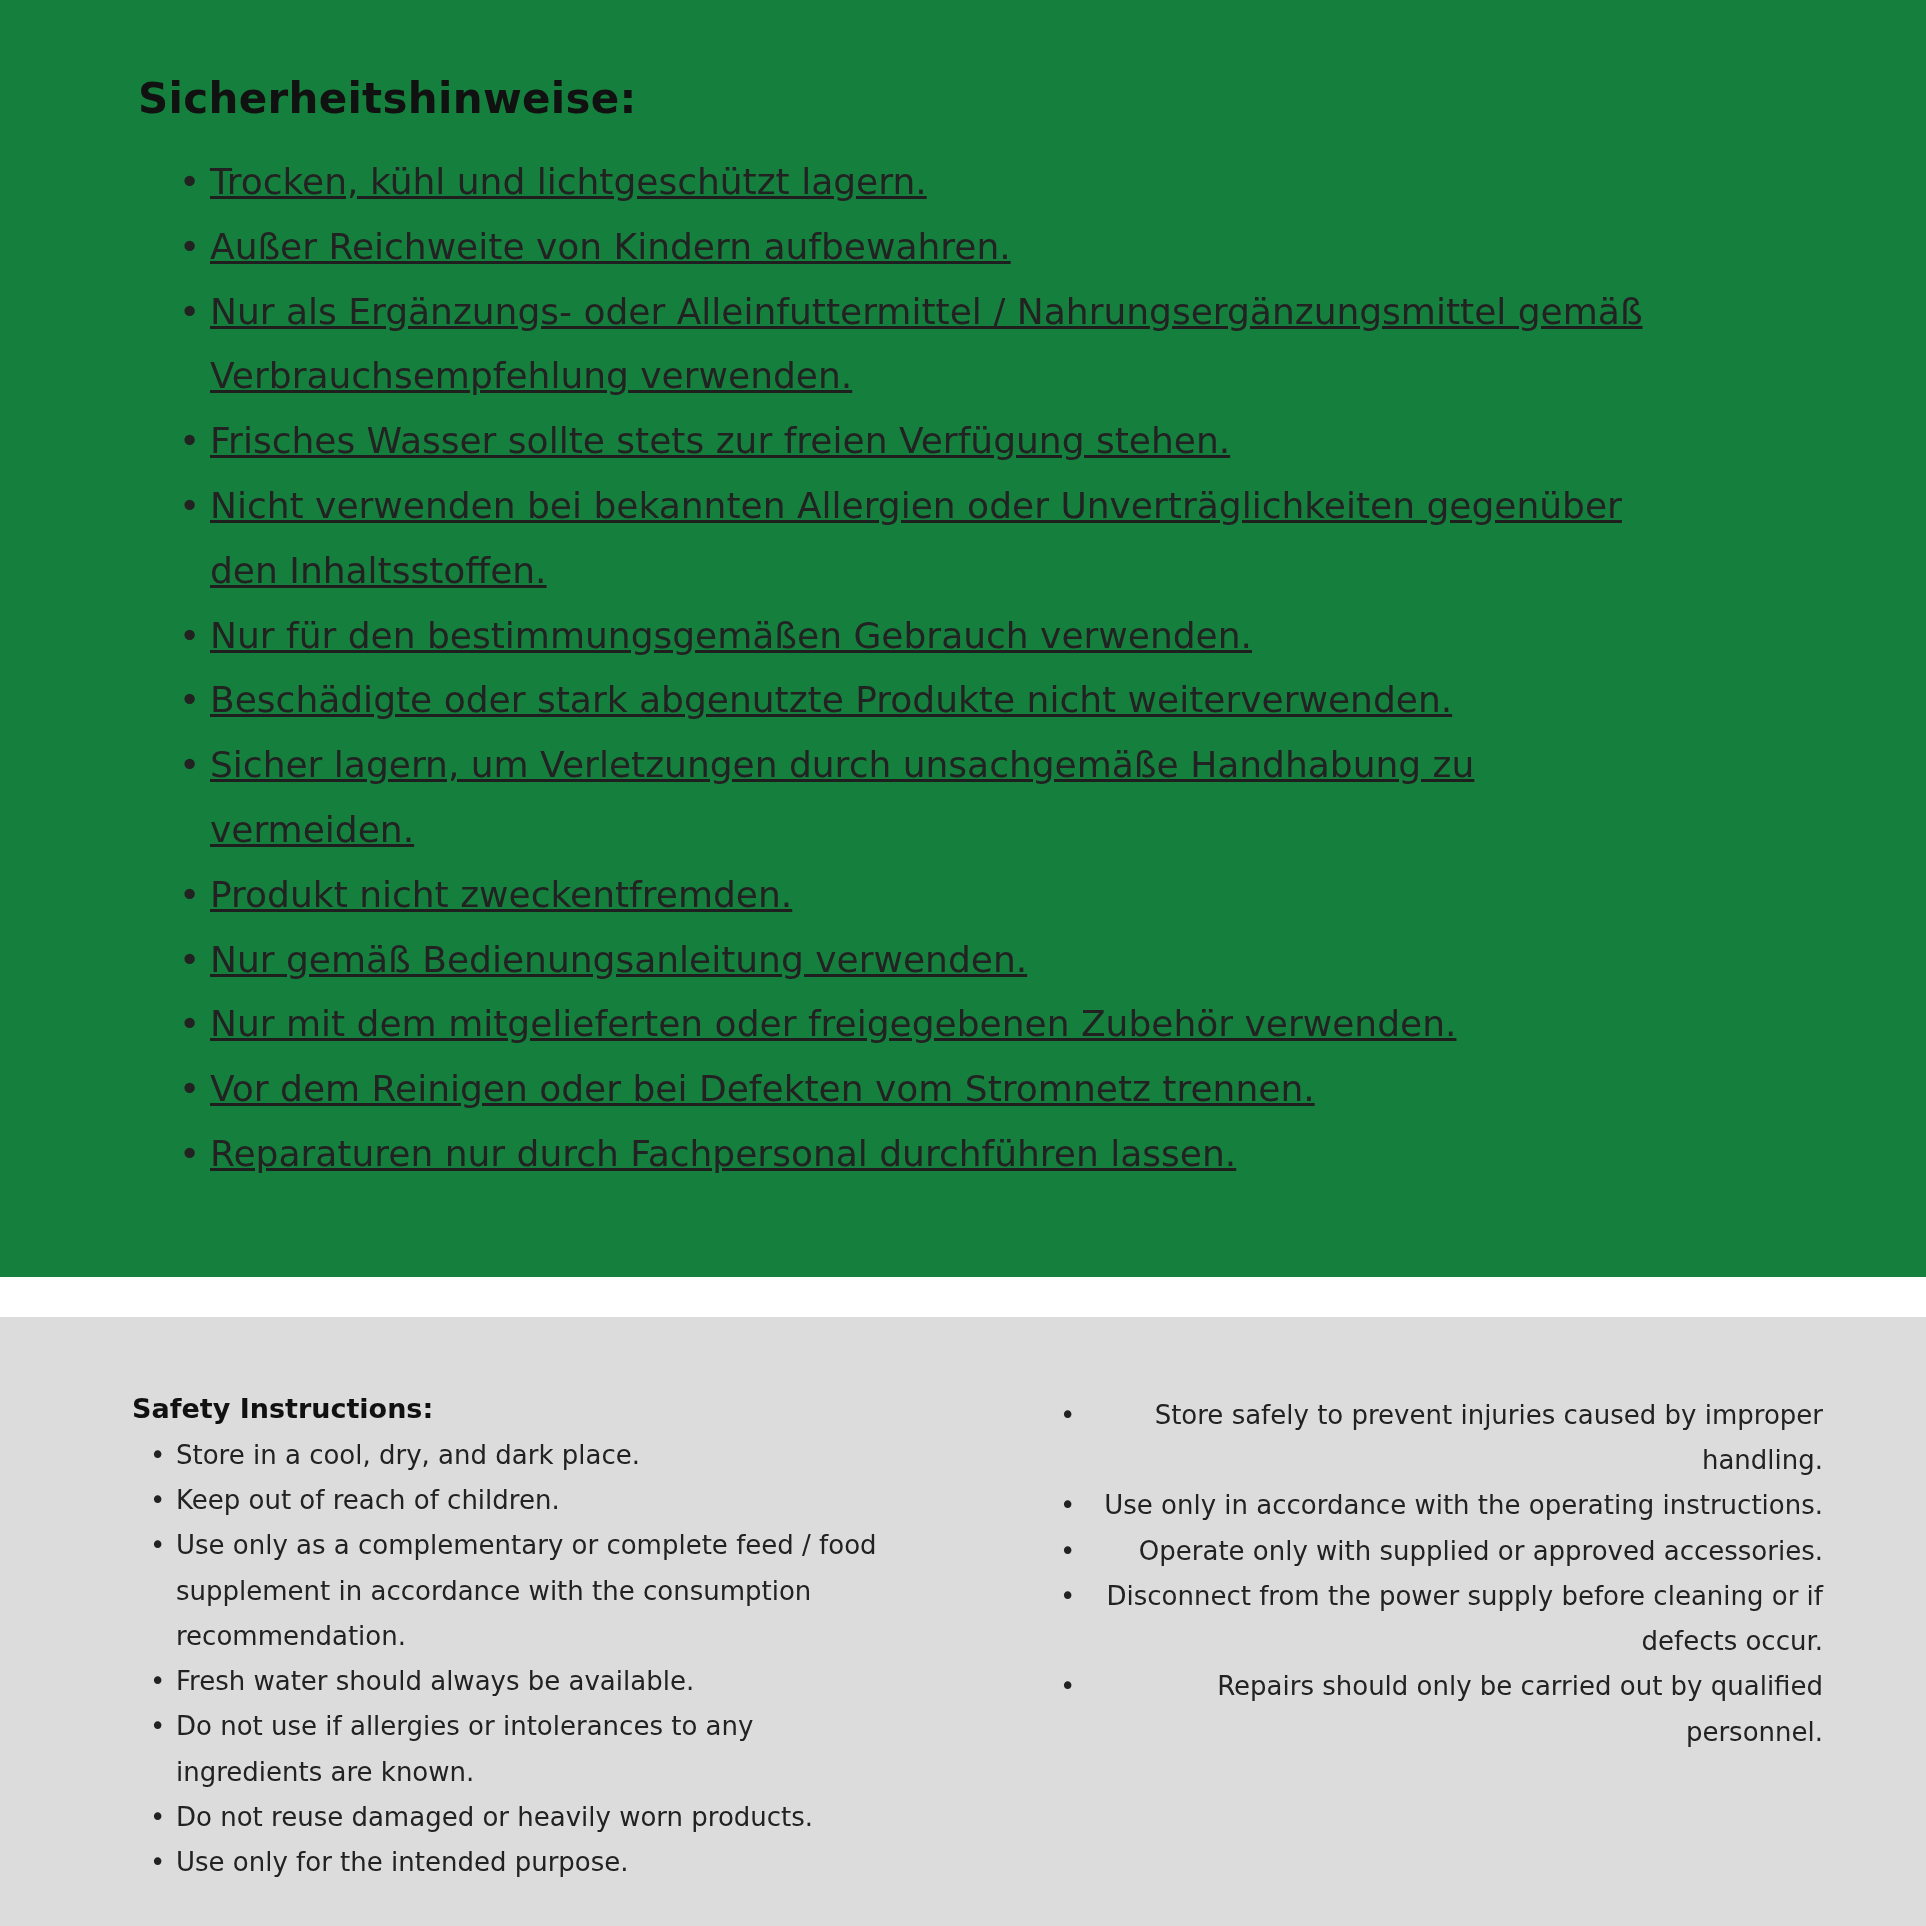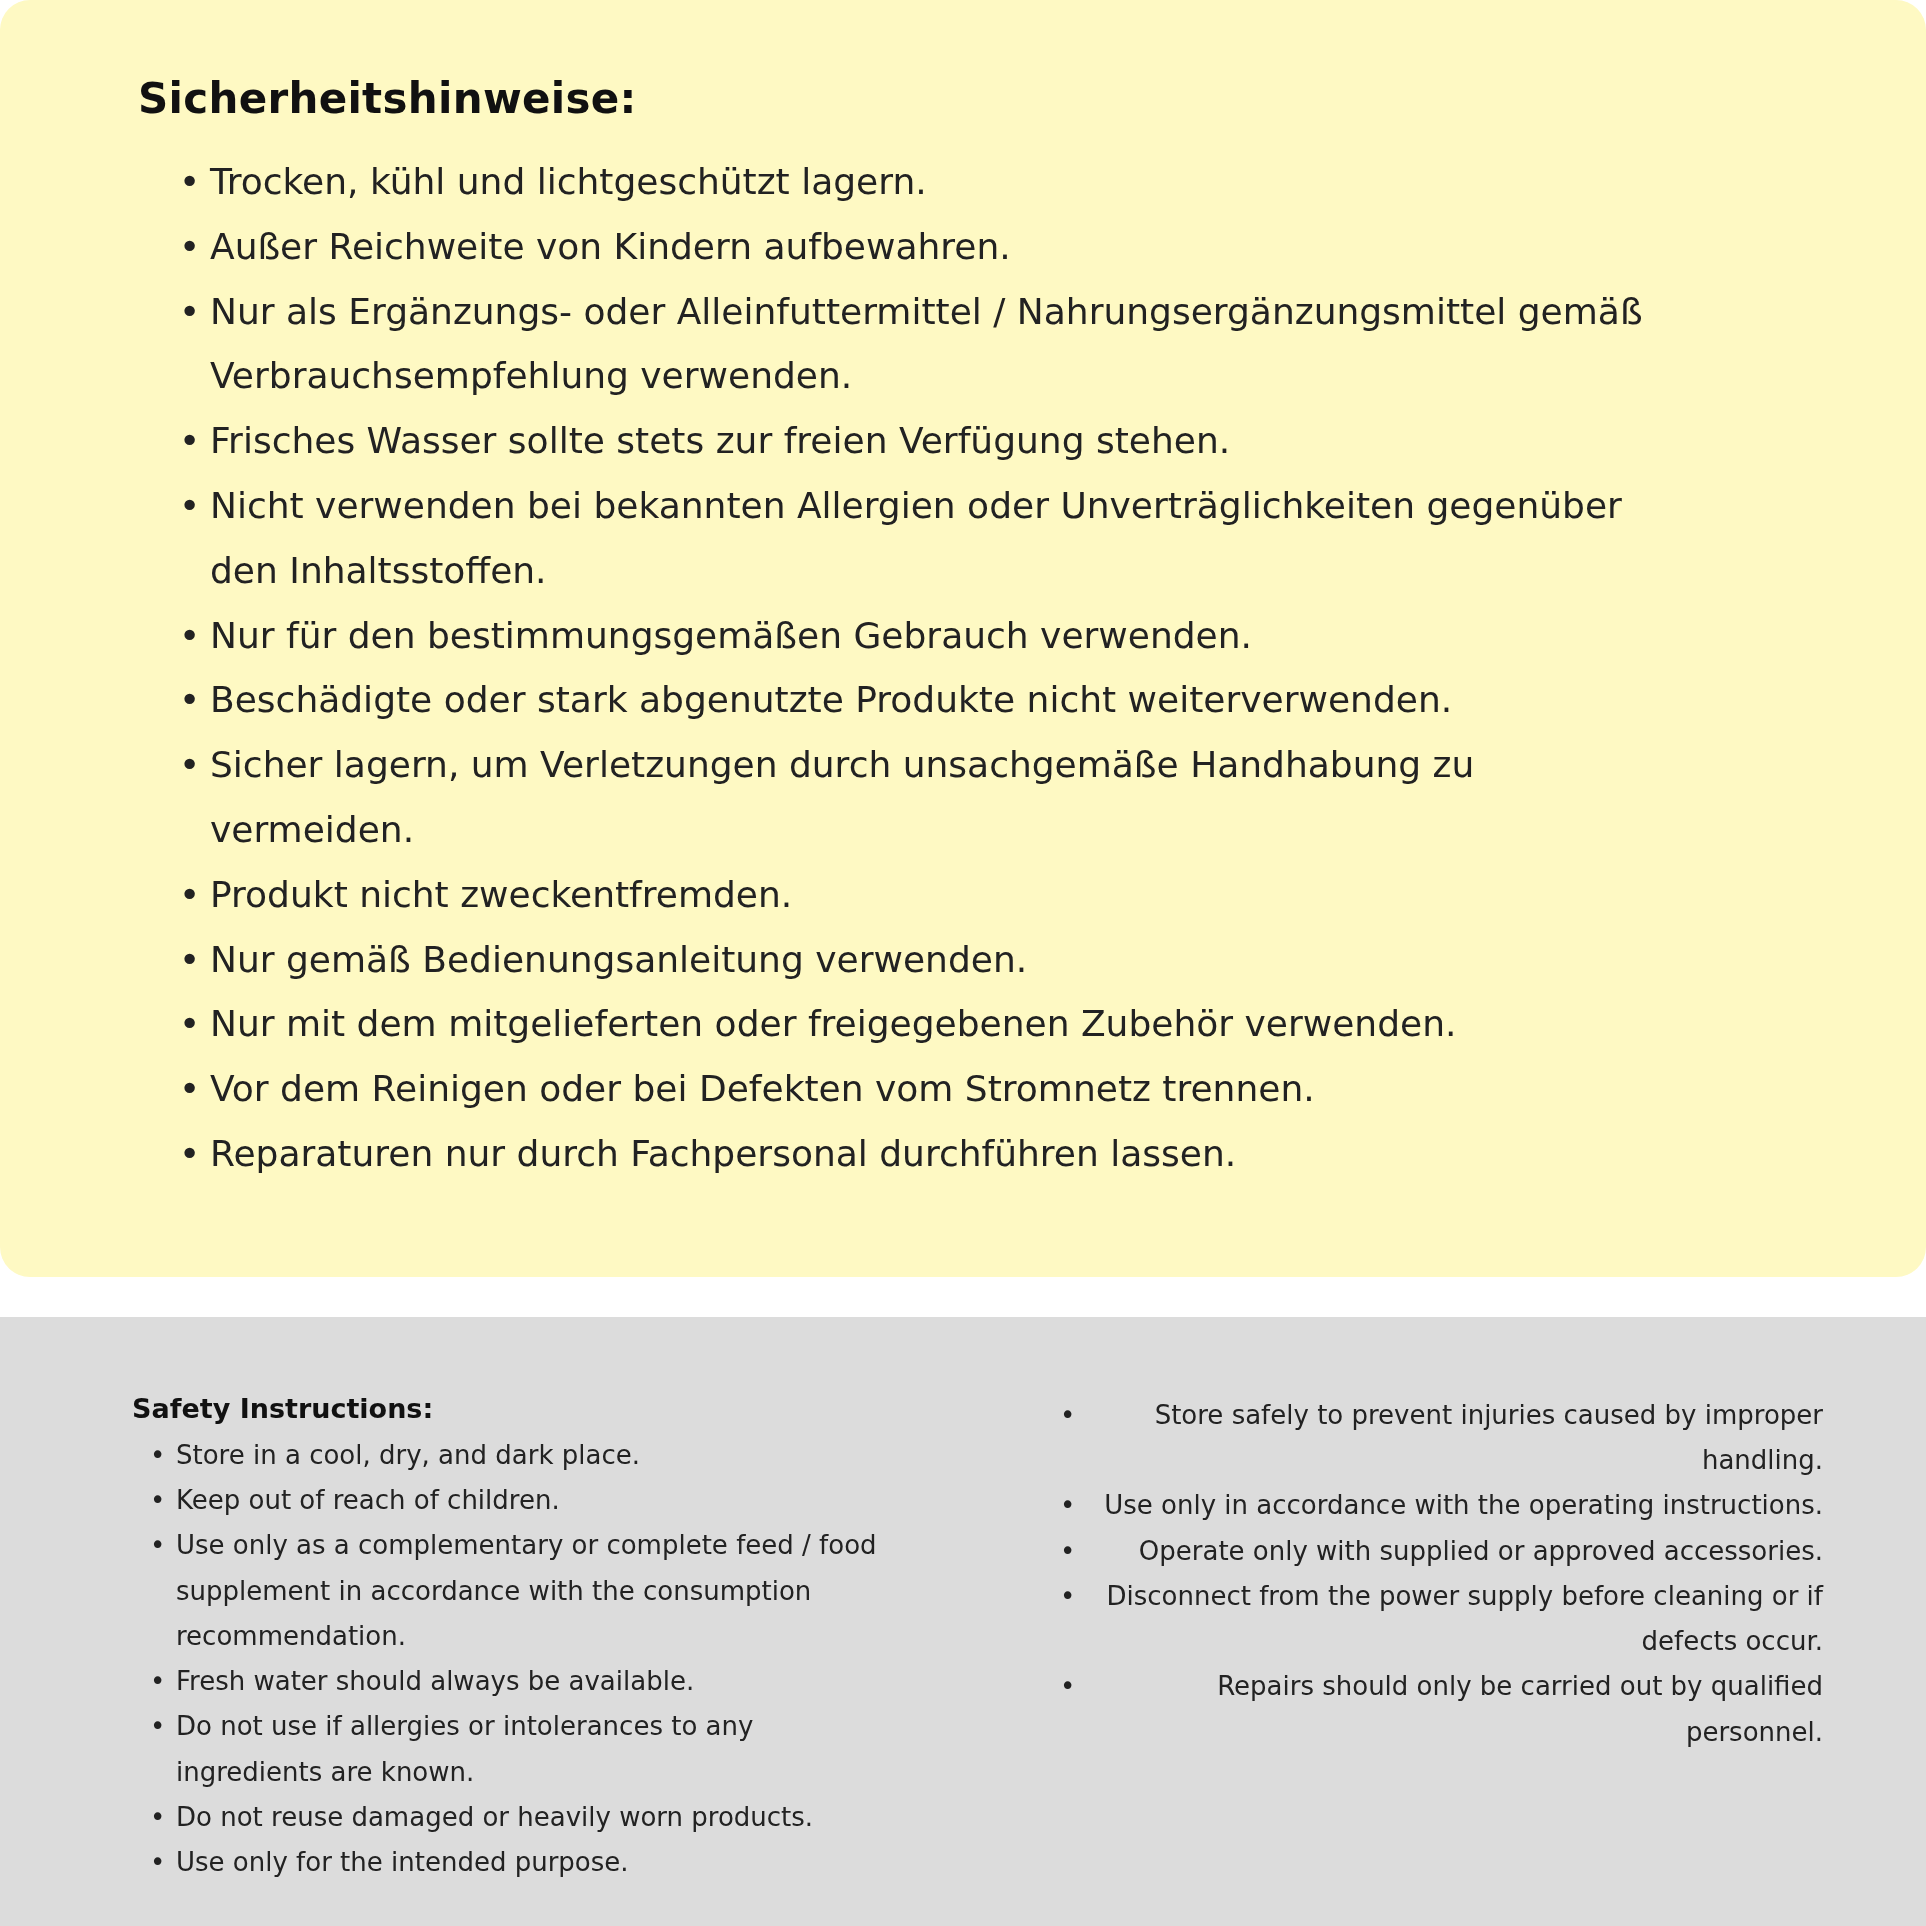--- a/index.html
+++ b/index.html
@@ -12,35 +12,35 @@
   .page {
     width: 1926px;
     height: 1926px;
     display: flex;
     flex-direction: column;
   }
 
   
   .german-section {
     flex: 1;
-    background: #fef9c3;
+    background: #15803d;
     padding: 74px 109px 8px 138px;
     overflow: hidden;
-    border-radius: 30px;
   }
   .de-title {
     font-size: 42px;
     font-weight: 700;
     color: #111111;
     margin-bottom: 27px;
     letter-spacing: 0.3px;
   }
   .de-list {
     list-style: none;
     margin-left: 41px;
+    text-decoration: underline;
   }
   .de-list li {
     position: relative;
     padding-left: 31px;
     font-size: 36px;
     line-height: 1.8;
     max-width: 1477px;
     color: #222222;
   }
   .de-list li::before {

